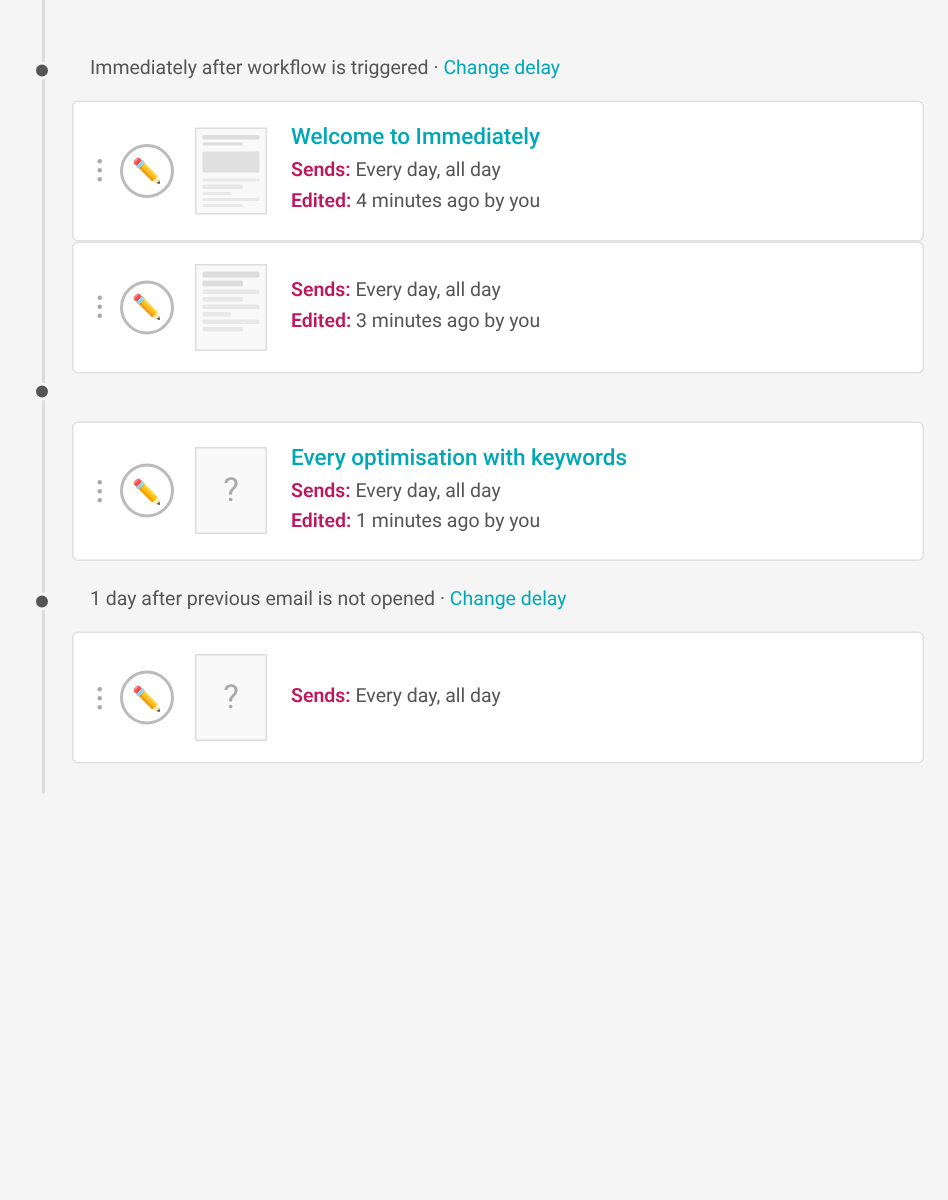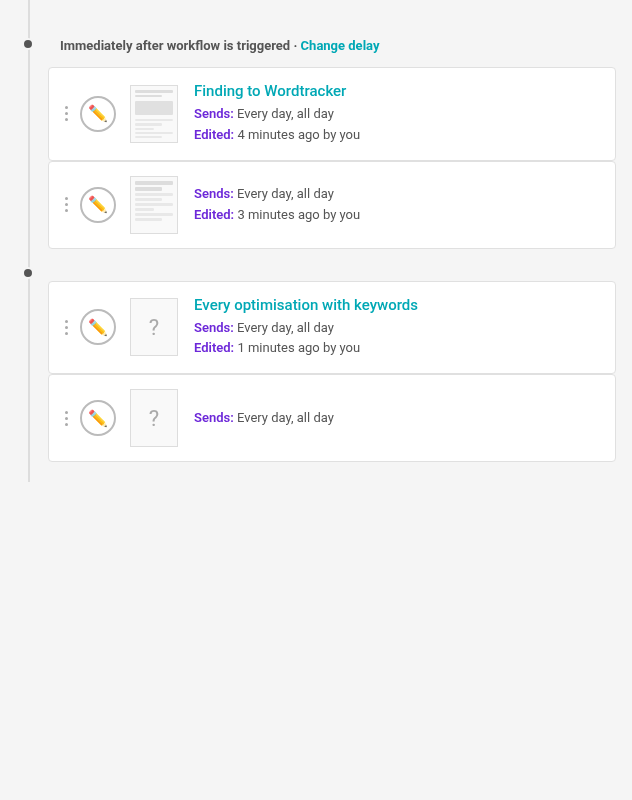--- a/index.html
+++ b/index.html
@@ -29,25 +29,24 @@
       z-index: 0;
     }
 
     .step-group {
       position: relative;
       margin-bottom: 0;
     }
 
     .delay-row {
       display: flex;
-      align-items: flex-start;
+      align-items: flex-end;
       padding: 18px 0 14px 0;
       padding-left: 16px;
       position: relative;
-      font-weight: bold;
     }
 
     .bullet {
       width: 12px;
       height: 12px;
       background: #555;
       border-radius: 50%;
       position: absolute;
       left: 22px;
       z-index: 1;
@@ -166,21 +165,21 @@
     }
 
     .email-meta {
       font-size: 13px;
       color: #555;
       line-height: 1.6;
     }
 
     .email-meta strong {
       font-weight: 600;
-      color: #6d28d9;
+      color: #be185d;
     }
   </style>
 </head>
 <body>
 
 <div class="workflow-container">
 
   <div class="step-group">
     <div class="delay-row">
       <div class="bullet"></div>
@@ -199,21 +198,21 @@
         <div class="thumb-line"></div>
         <div class="thumb-line short"></div>
         <div class="thumb-image"></div>
         <div class="thumb-line tiny"></div>
         <div class="thumb-line tiny short"></div>
         <div class="thumb-line tiny shorter"></div>
         <div class="thumb-line tiny"></div>
         <div class="thumb-line tiny short"></div>
       </div>
       <div class="email-info">
-        <a href="#" class="email-title">Finding to Wordtracker</a>
+        <a href="#" class="email-title">Welcome to Immediately</a>
         <div class="email-meta">
           <strong>Sends:</strong> <span>Every day, all day</span><br>
           <strong>Edited:</strong> <span>4 minutes ago by you</span>
         </div>
       </div>
     </div>
   </div>
 
   <div class="step-group">
     <div class="email-card">
@@ -260,20 +259,26 @@
         <a href="#" class="email-title">Every optimisation with keywords</a>
         <div class="email-meta">
           <strong>Sends:</strong> <span>Every day, all day</span><br>
           <strong>Edited:</strong> <span>1 minutes ago by you</span>
         </div>
       </div>
     </div>
   </div>
 
   <div class="step-group">
+    <div class="delay-row">
+      <div class="bullet"></div>
+      <span class="delay-text">
+        <span>1 day after previous email is not opened</span><span> · </span><a href="#" class="delay-link">Change delay</a>
+      </span>
+    </div>
     <div class="email-card">
       <div class="drag-handle">
         <span></span>
         <span></span>
         <span></span>
       </div>
       <div class="edit-icon-circle">✏️</div>
       <div class="email-thumbnail">
         <div class="thumb-question">?</div>
       </div>

